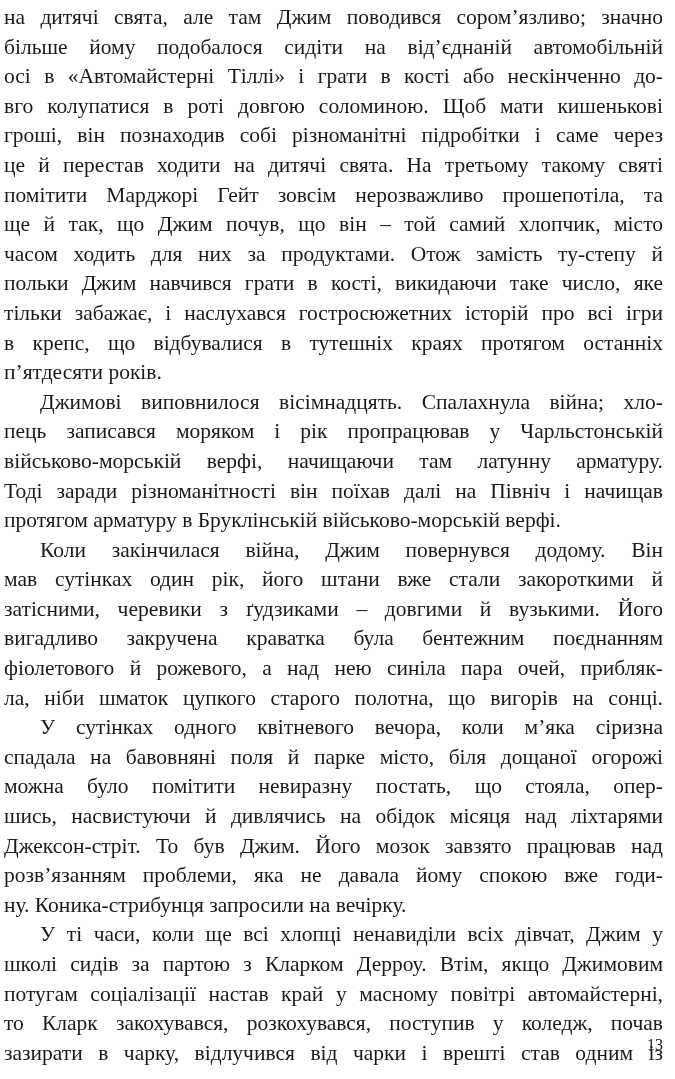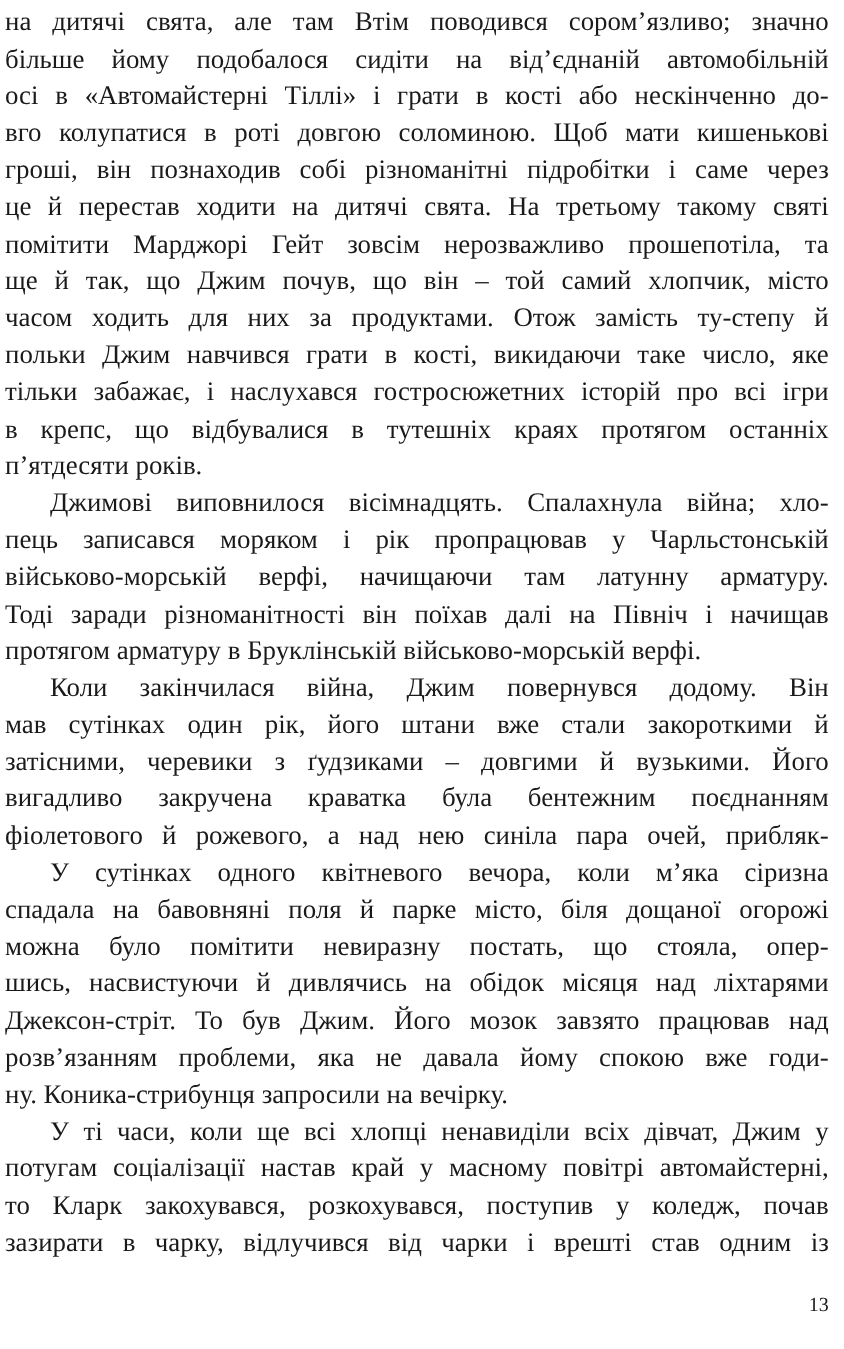--- a/index.html
+++ b/index.html
@@ -16,21 +16,21 @@
     position: absolute; left: 0; width: 663px; top: 1036px; text-align: right;
     font-family: "Liberation Serif", "DejaVu Serif", serif; font-size: 16px; color: #1a1a1a;
   }
 </style>
 </head>
 <body>
 
 <div class="page-text">
 
   <div>
-    <span class="line">на дитячі свята, але там Втім поводився сором’язливо; значно</span>
+    <span class="line">на дитячі свята, але там Джим поводився сором’язливо; значно</span>
     <span class="line">більше йому подобалося сидіти на від’єднаній автомобільній</span>
     <span class="line">осі в «Автомайстерні Тіллі» і грати в кості або нескінченно до-</span>
     <span class="line">вго колупатися в роті довгою соломиною. Щоб мати кишенькові</span>
     <span class="line">гроші, він познаходив собі різноманітні підробітки і саме через</span>
     <span class="line">це й перестав ходити на дитячі свята. На третьому такому святі</span>
     <span class="line">помітити Марджорі Гейт зовсім нерозважливо прошепотіла, та</span>
     <span class="line">ще й так, що Джим почув, що він – той самий хлопчик, місто</span>
     <span class="line">часом ходить для них за продуктами. Отож замість ту-степу й</span>
     <span class="line">польки Джим навчився грати в кості, викидаючи таке число, яке</span>
     <span class="line">тільки забажає, і наслухався гостросюжетних історій про всі ігри</span>
@@ -45,33 +45,35 @@
     <span class="line">Тоді заради різноманітності він поїхав далі на Північ і начищав</span>
     <span class="line last">протягом арматуру в Бруклінській військово-морській верфі.</span>
   </div>
 
   <div>
     <span class="line indent">Коли закінчилася війна, Джим повернувся додому. Він</span>
     <span class="line">мав сутінках один рік, його штани вже стали закороткими й</span>
     <span class="line">затісними, черевики з ґудзиками – довгими й вузькими. Його</span>
     <span class="line">вигадливо закручена краватка була бентежним поєднанням</span>
     <span class="line">фіолетового й рожевого, а над нею синіла пара очей, прибляк-</span>
+    <span class="line">ла, ніби шматок цупкого старого полотна, що вигорів на сонці.</span>
   </div>
 
   <div>
     <span class="line indent">У сутінках одного квітневого вечора, коли м’яка сіризна</span>
     <span class="line">спадала на бавовняні поля й парке місто, біля дощаної огорожі</span>
     <span class="line">можна було помітити невиразну постать, що стояла, опер-</span>
     <span class="line">шись, насвистуючи й дивлячись на обідок місяця над ліхтарями</span>
     <span class="line">Джексон-стріт. То був Джим. Його мозок завзято працював над</span>
     <span class="line">розв’язанням проблеми, яка не давала йому спокою вже годи-</span>
     <span class="line last">ну. Коника-стрибунця запросили на вечірку.</span>
   </div>
 
   <div>
     <span class="line indent">У ті часи, коли ще всі хлопці ненавиділи всіх дівчат, Джим у</span>
+    <span class="line">школі сидів за партою з Кларком Дерроу. Втім, якщо Джимовим</span>
     <span class="line">потугам соціалізації настав край у масному повітрі автомайстерні,</span>
     <span class="line">то Кларк закохувався, розкохувався, поступив у коледж, почав</span>
     <span class="line">зазирати в чарку, відлучився від чарки і врешті став одним із</span>
   </div>
 </div>
 
 <div class="page-number">13</div>
 
 </body></html>

